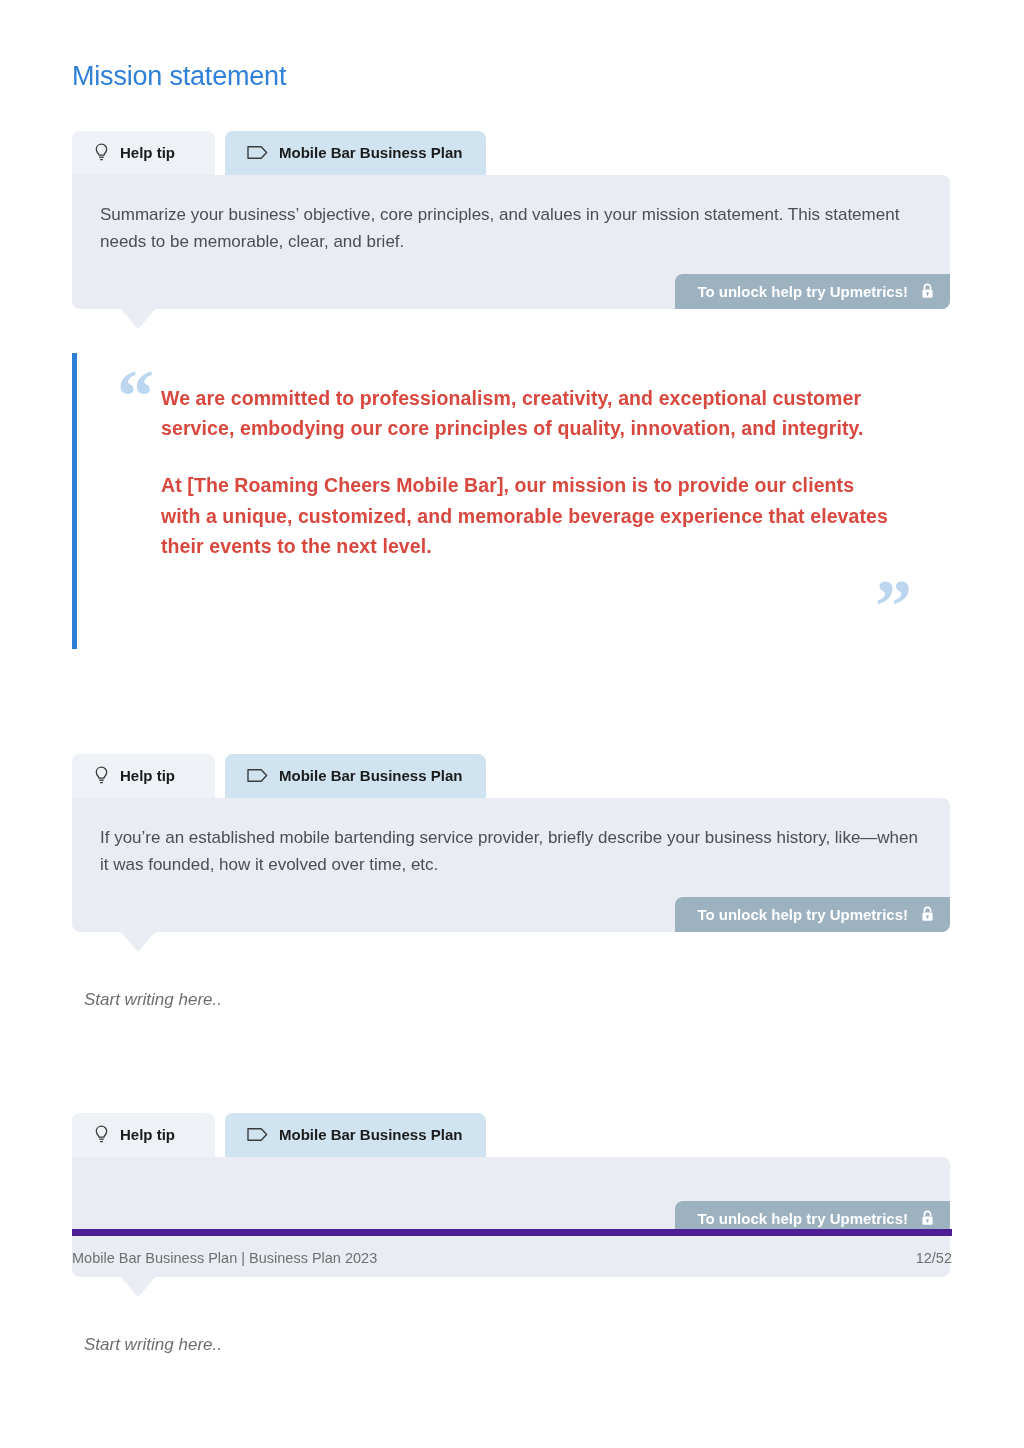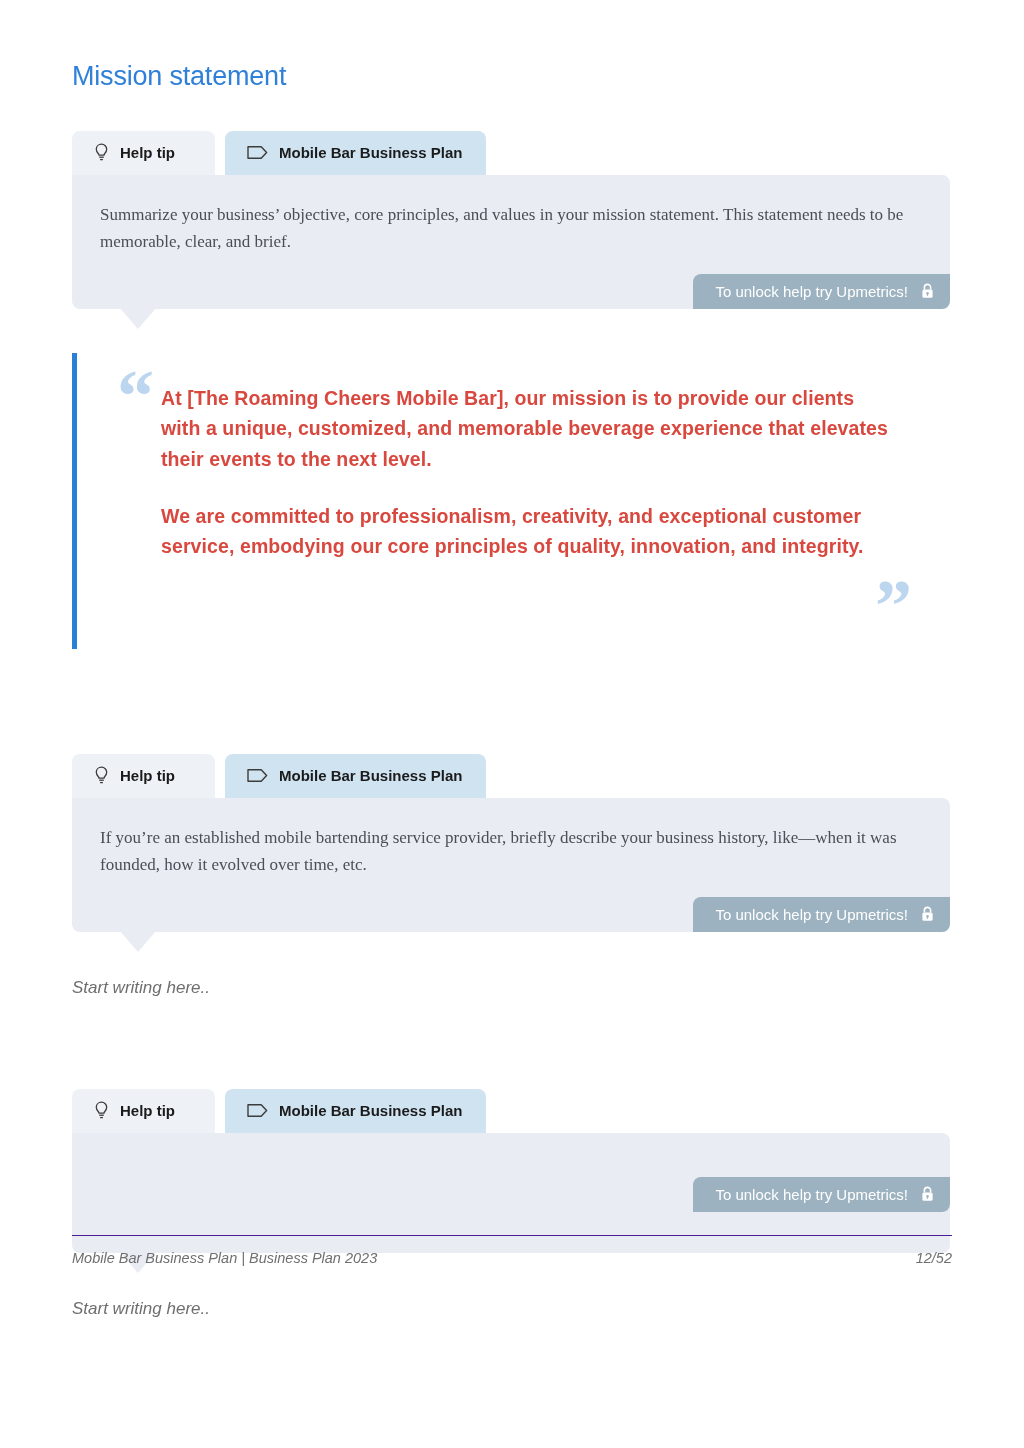--- a/index.html
+++ b/index.html
@@ -79,38 +79,38 @@
     min-height: 120px;
     padding: 26px 30px 0 28px;
     box-sizing: border-box;
   }
   .panel-text {
     color: #4a4f56;
     font-size: 17px;
     line-height: 1.62;
     margin: 0;
     max-width: 830px;
-    font-family: Liberation Serif, serif;
   }
   .panel-bottom {
     display: flex;
     justify-content: flex-end;
     margin-top: 18px;
   }
   .unlock-badge {
     display: inline-flex;
     align-items: center;
     gap: 13px;
     background: #9cb2c0;
     color: #ffffff;
     font-size: 15px;
     border-radius: 8px 0 8px 0;
     padding: 9px 16px 9px 22px;
     margin-right: -30px;
     white-space: nowrap;
+    font-weight: bold;
   }
   .tail {
     position: absolute;
     left: 48px;
     bottom: -20px;
     width: 0;
     height: 0;
     border-left: 18px solid transparent;
     border-right: 18px solid transparent;
     border-top: 21px solid #e9ecf2;
@@ -145,37 +145,36 @@
     margin: 0 0 26px 0;
     max-width: 740px;
   }
   .quote-p:last-child { margin-bottom: 0; }
 
   
   .placeholder-text {
     color: #6e6e6e;
     font-size: 17px;
     font-style: italic;
-    margin: 0;
+    margin: 12px;
   }
 
   
   .footer {
     position: absolute;
     left: 72px;
     right: 72px;
     bottom: 28px;
-    border-top: 1px solid #4c1d95;
+    border-top: 7px solid #4c1d95;
     padding-top: 14px;
     display: flex;
     justify-content: space-between;
     align-items: center;
     font-size: 14.5px;
     color: #6f6f6f;
-    font-style: italic;
   }
 
   
   .gap-heading-card { height: 39px; }
   .gap-card-quote   { height: 44px; }
   .gap-quote-head   { height: 66px; }
   .gap-card-ph      { height: 46px; }
   .gap-ph-head      { height: 52px; }
   .top-space        { height: 62px; }
 </style>
@@ -229,22 +228,22 @@
       <div class="tail"></div>
     </div>
   </div>
 
   <div class="gap-card-quote"></div>
 
   <div class="quote-block">
     <span class="quote-open">“</span>
     <span class="quote-close">”</span>
     <div class="quote-body">
+      <p class="quote-p">We are committed to professionalism, creativity, and exceptional customer service, embodying our core principles of quality, innovation, and integrity.</p>
       <p class="quote-p">At [The Roaming Cheers Mobile Bar], our mission is to provide our clients with a unique, customized, and memorable beverage experience that elevates their events to the next level.</p>
-      <p class="quote-p">We are committed to professionalism, creativity, and exceptional customer service, embodying our core principles of quality, innovation, and integrity.</p>
     </div>
   </div>
 
   <div class="gap-quote-head"></div>
 
 
   <div class="gap-heading-card"></div>
 
   <div class="helptip">
     <div class="tabs">

